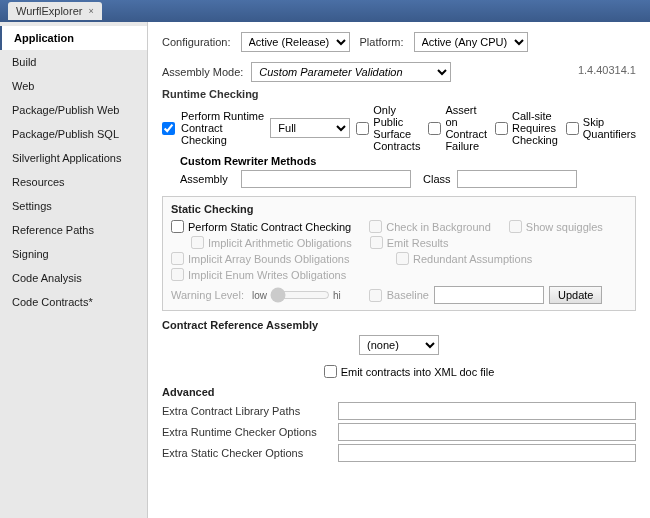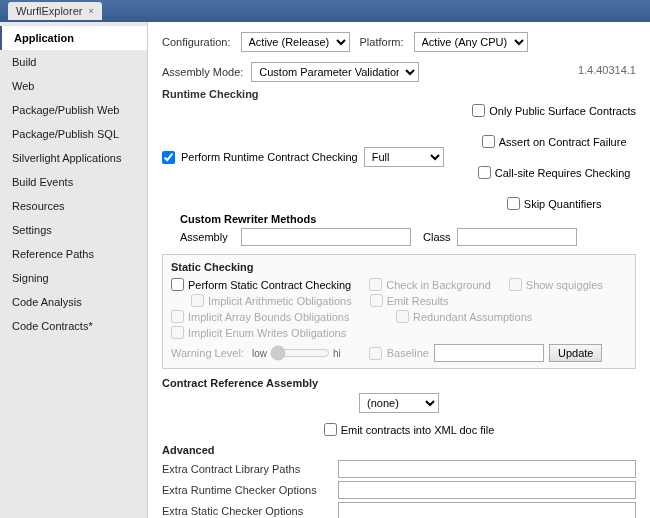--- a/index.html
+++ b/index.html
@@ -124,24 +124,23 @@
       margin-bottom: 4px;
     }
     .runtime-row {
       display: flex;
       align-items: center;
       gap: 6px;
       margin-bottom: 3px;
     }
     .right-checks {
       display: flex;
-      flex-direction: column;
-      gap: 18px;
+      flex-direction: row;
+      gap: 8px;
       margin-left: 10px;
-      align-items: center;
     }
     .check-row {
       display: flex;
       align-items: center;
       gap: 4px;
     }
     
     .static-section {
       border: 1px solid #ccc;
       padding: 6px 8px;
@@ -236,21 +235,20 @@
 
 <div class="main-layout">
 
   <div class="sidebar">
     <div class="sidebar-item active">Application</div>
     <div class="sidebar-item">Build</div>
     <div class="sidebar-item">Web</div>
     <div class="sidebar-item">Package/Publish Web</div>
     <div class="sidebar-item">Package/Publish SQL</div>
     <div class="sidebar-item">Silverlight Applications</div>
-    <div class="sidebar-item">Build Events</div>
     <div class="sidebar-item">Resources</div>
     <div class="sidebar-item">Settings</div>
     <div class="sidebar-item">Reference Paths</div>
     <div class="sidebar-item">Signing</div>
     <div class="sidebar-item">Code Analysis</div>
     <div class="sidebar-item">Code Contracts*</div>
   </div>
 
   <div class="content">
 
@@ -265,21 +263,21 @@
       <select>
         <option>Active (Any CPU)</option>
         <option>Any CPU</option>
         <option>x86</option>
         <option>x64</option>
       </select>
     </div>
 
     <div class="assembly-mode-row">
       <span class="config-label">Assembly Mode:</span>
-      <select style="width:168px;">
+      <select style="width:200px;font-style:italic;">
         <option>Custom Parameter Validation</option>
         <option>Standard Contract Requires</option>
       </select>
       <span style="flex:1;"></span>
       <span class="version-text">1.4.40314.1</span>
     </div>
 
     <div class="runtime-section">
       <div class="runtime-title">Runtime Checking</div>
       <div class="runtime-row">

